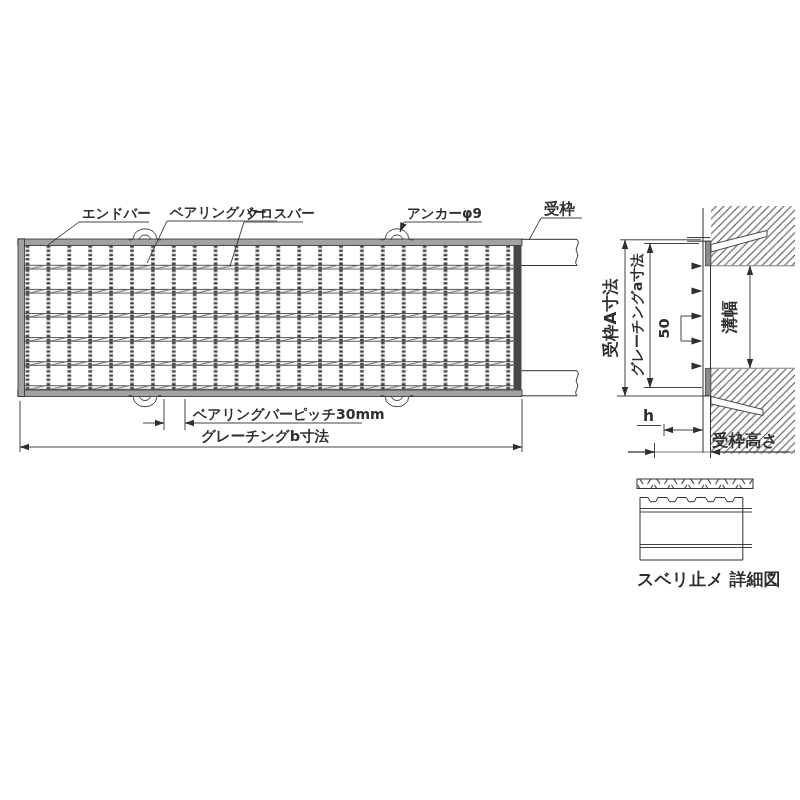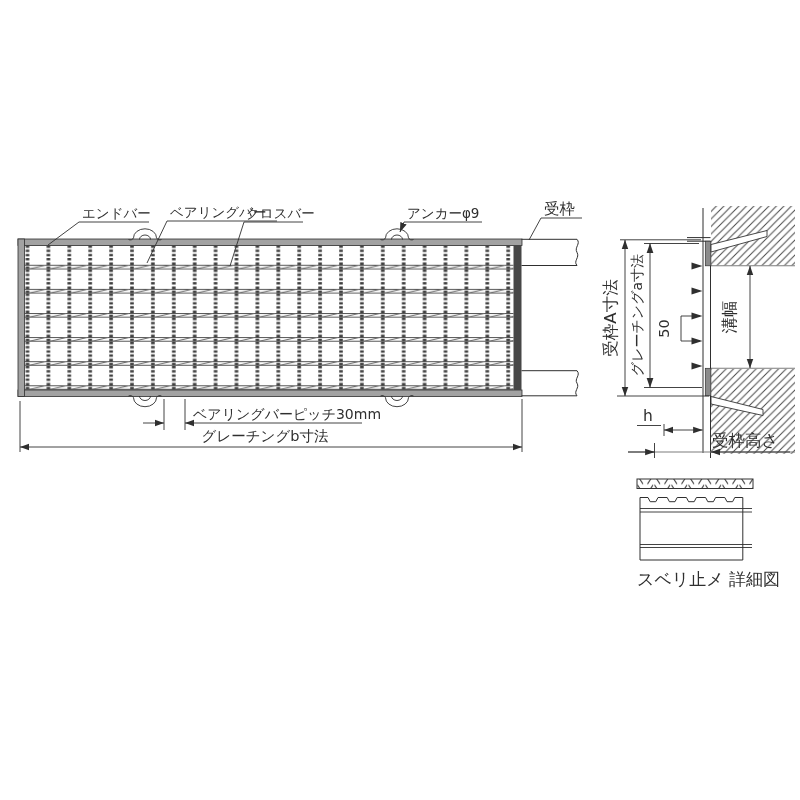--- a/index.html
+++ b/index.html
@@ -1,19 +1,19 @@
 <!DOCTYPE html>
 <html style="--line: #2f2f2f; --gray: #7d7d7d; --band: #a2a2a2; --dark: #474747;"><head>
 <meta charset="utf-8">
 <style>
   :root{
     --line:#2f2f2f; --gray:#7d7d7d; --band:#a2a2a2; --dark:#474747; --paper:#ffffff;
   }
   html,body{margin:0;padding:0;background:var(--paper);}
-  .stage{width:777px;height:800px;position:relative;background:var(--paper);}
+  .stage{width:777px;height:800px;position:relative;background:var(--paper);font-weight:bold;}
   .txt{font-family:"DejaVu Sans","Liberation Sans",sans-serif;fill:var(--line);}
   .ln{stroke:var(--line);stroke-width:1;fill:none;}
   .lnthin{stroke:var(--line);stroke-width:0.9;fill:none;}
   .lngray{stroke:var(--gray);stroke-width:1.1;fill:none;}
   .band{fill:var(--band);stroke:var(--line);stroke-width:0.8;}
   .darkfill{fill:var(--dark);}
   .whitefill{fill:#ffffff;}
   .arrowhead{fill:var(--line);}
   .hatchln{stroke:#4a4a4a;stroke-width:1;}
 </style>

